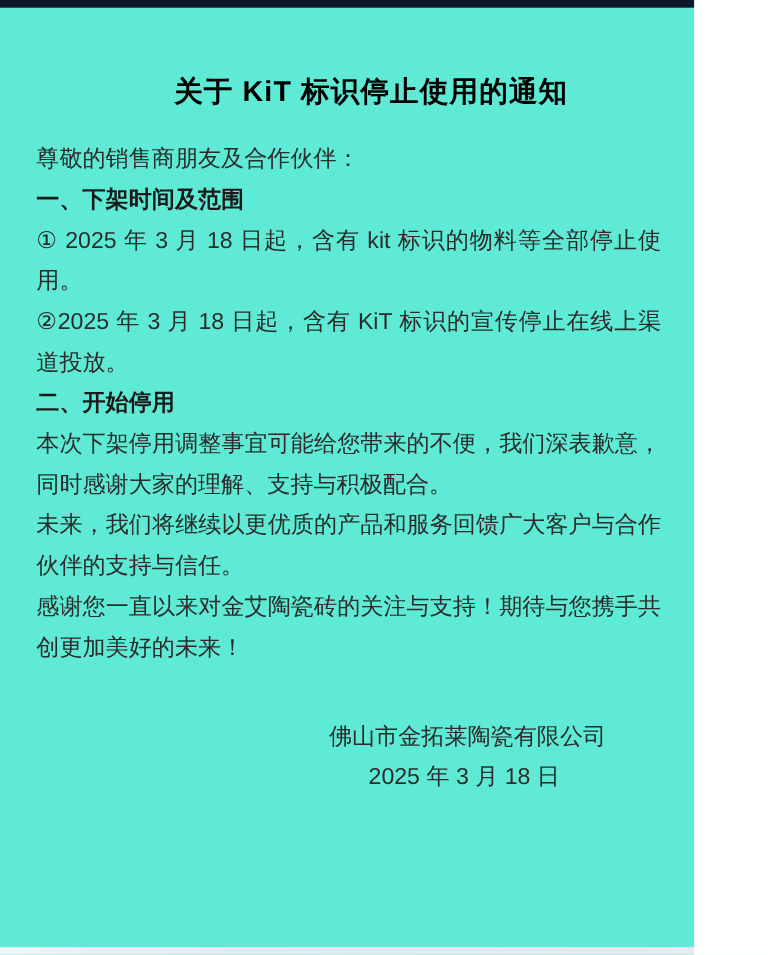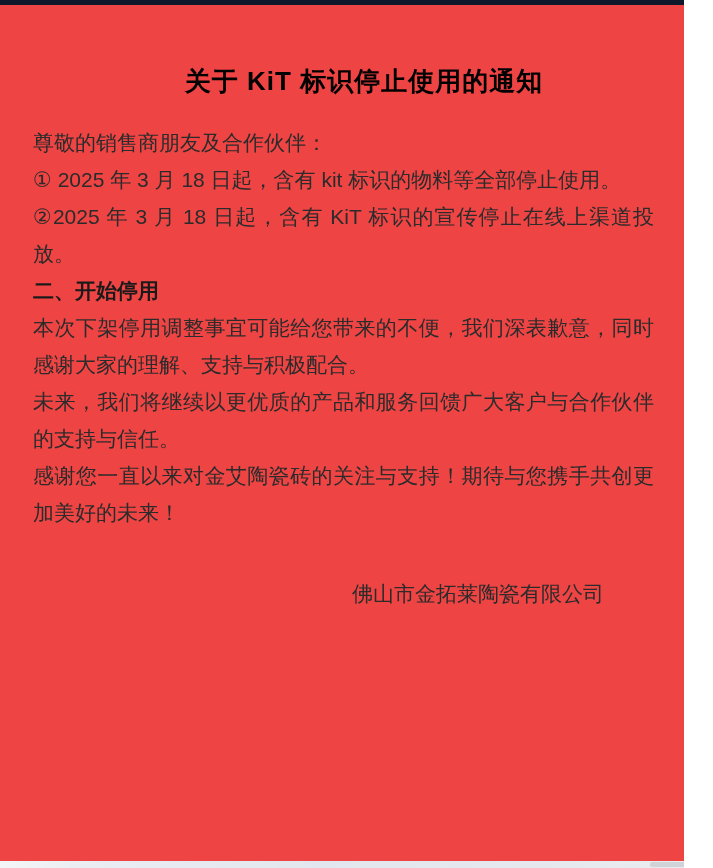--- a/index.html
+++ b/index.html
@@ -2,26 +2,26 @@
 <html><head>
 <meta charset="utf-8">
 <style>
   html, body {
     margin: 0;
     padding: 0;
     background: #ffffff;
   }
   .doc-page {
     position: relative;
-    width: 684px;
+    width: 631px;
     height: 868px;
-    background: #ef4444;
+    background: #5eead4;
     overflow: hidden;
     font-family: "Liberation Sans", "DejaVu Sans", sans-serif;
-    border-top: 5px solid #0f172a;
+    border-top: 7px solid #0f172a;
     box-sizing: border-box;
   }
   .doc-title {
     position: absolute;
     top: 42px;
     left: 0;
     width: 100%;
     text-align: center;
     font-size: 26px;
     line-height: 34px;
@@ -84,36 +84,38 @@
 
 <div class="doc-page">
 
   <h1 class="doc-title">关于 KiT 标识停止使用的通知</h1>
 
   <div class="doc-body">
 
     <p class="para">尊敬的销售商朋友及合作伙伴：</p>
 
 
+    <p class="para heading">一、下架时间及范围</p>
 
     <p class="para">① 2025 年 3 月 18 日起，含有 kit 标识的物料等全部停止使用。</p>
 
     <p class="para">②2025 年 3 月 18 日起，含有 KiT 标识的宣传停止在线上渠道投放。</p>
 
     <p class="para heading">二、开始停用</p>
 
 
     <p class="para">本次下架停用调整事宜可能给您带来的不便，我们深表歉意，同时感谢大家的理解、支持与积极配合。</p>
 
     <p class="para">未来，我们将继续以更优质的产品和服务回馈广大客户与合作伙伴的支持与信任。</p>
 
     <p class="para">感谢您一直以来对金艾陶瓷砖的关注与支持！期待与您携手共创更加美好的未来！</p>
 
     <div class="signature">
       <p class="para company">佛山市金拓莱陶瓷有限公司</p>
+      <p class="para date">2025 年 3 月 18 日</p>
     </div>
 
   </div>
 
   <div class="hscrollbar">
     <div class="thumb"></div>
   </div>
 
 </div>
 

